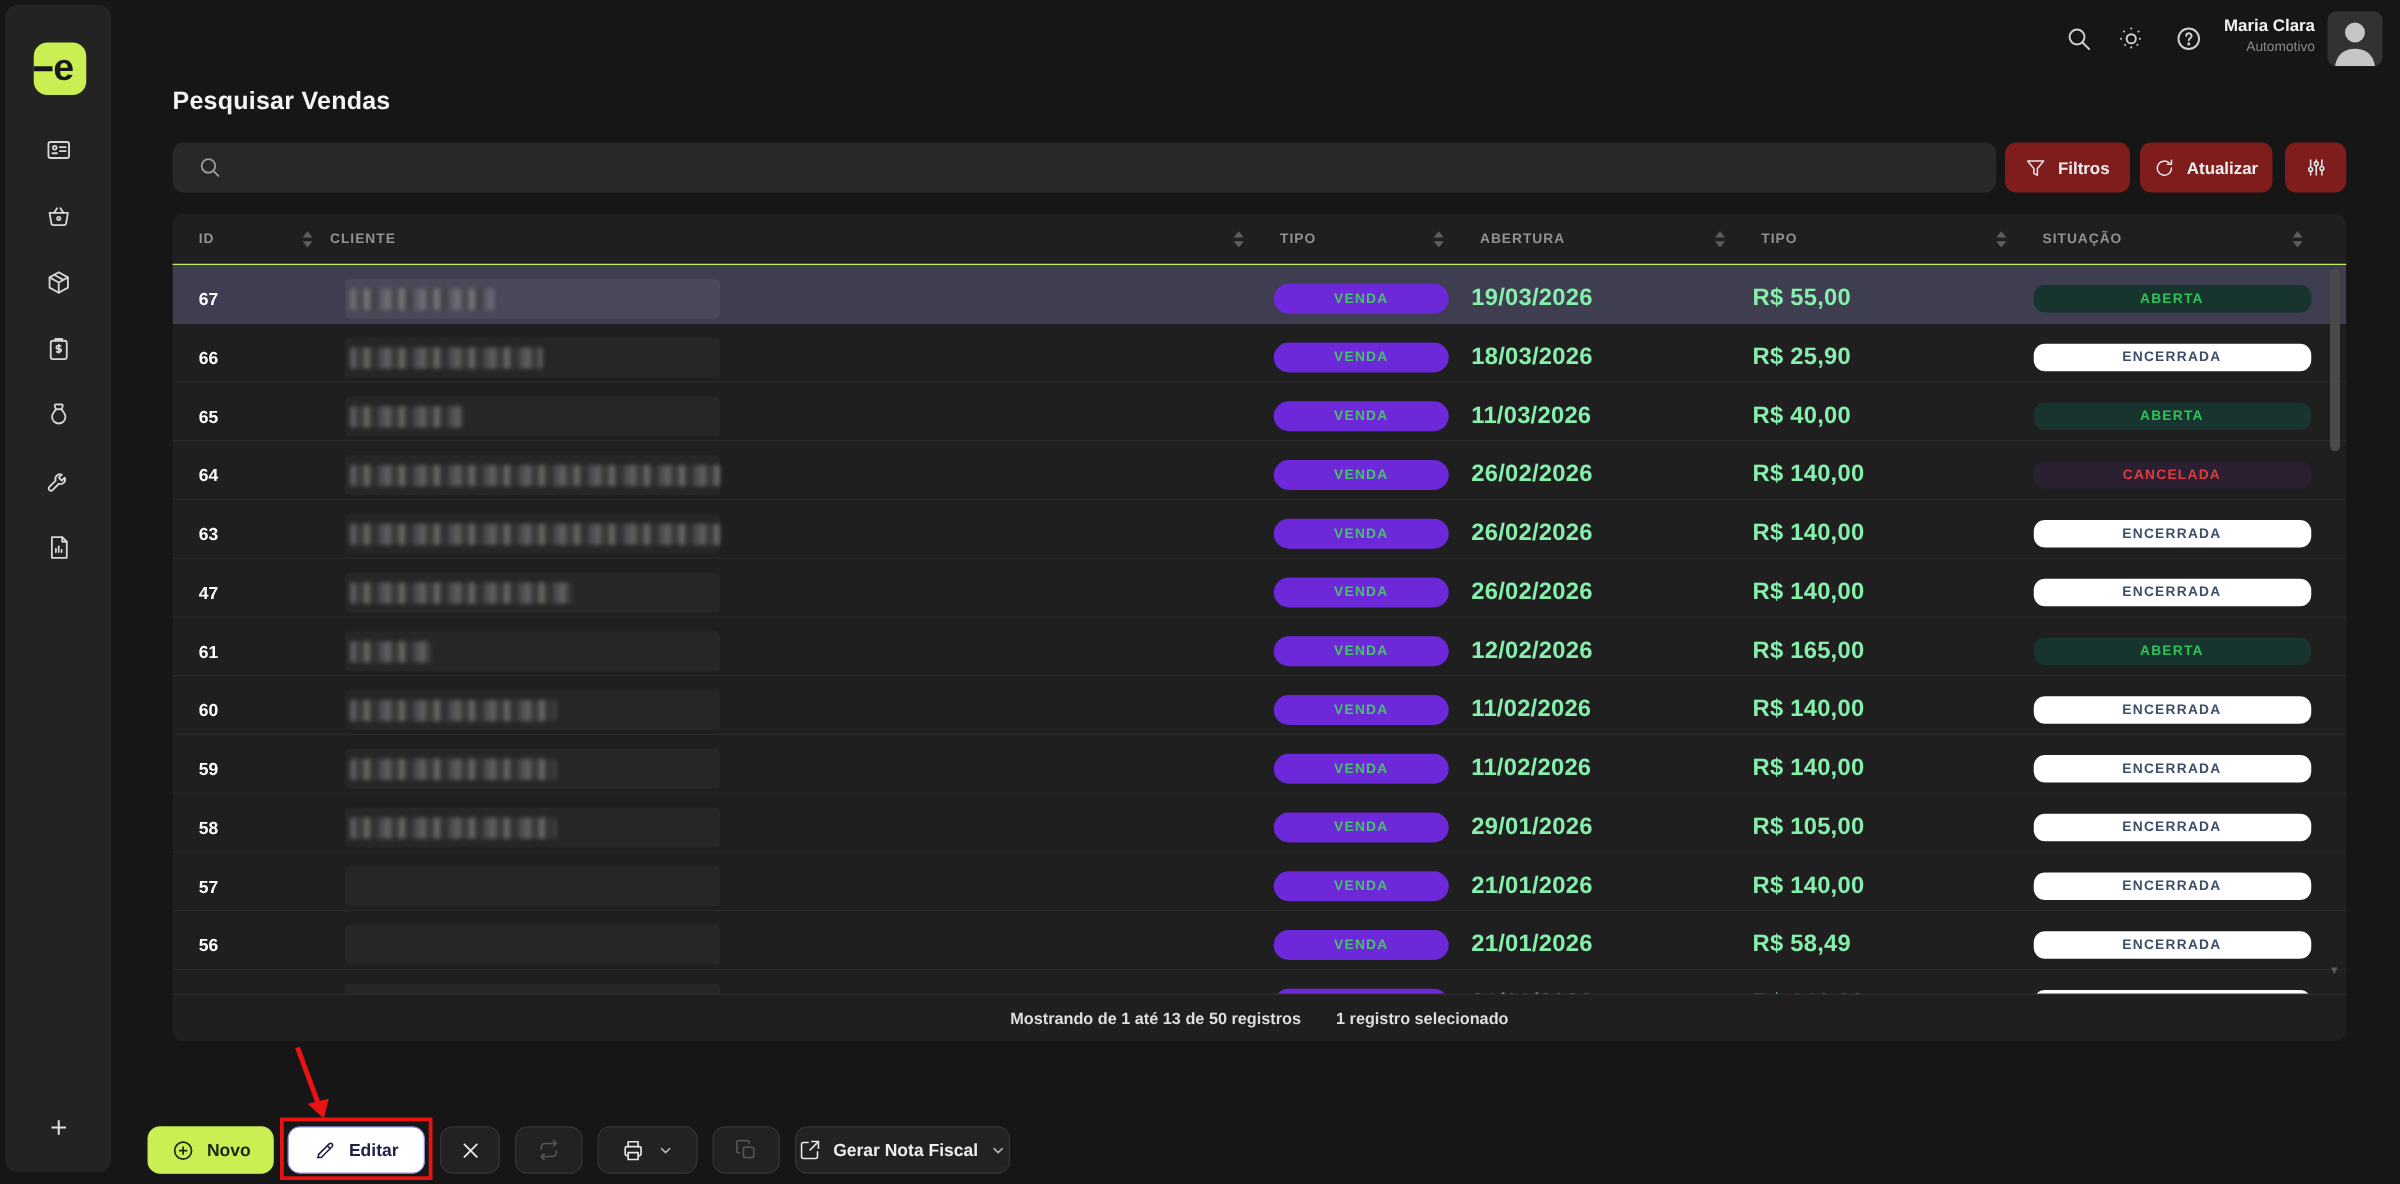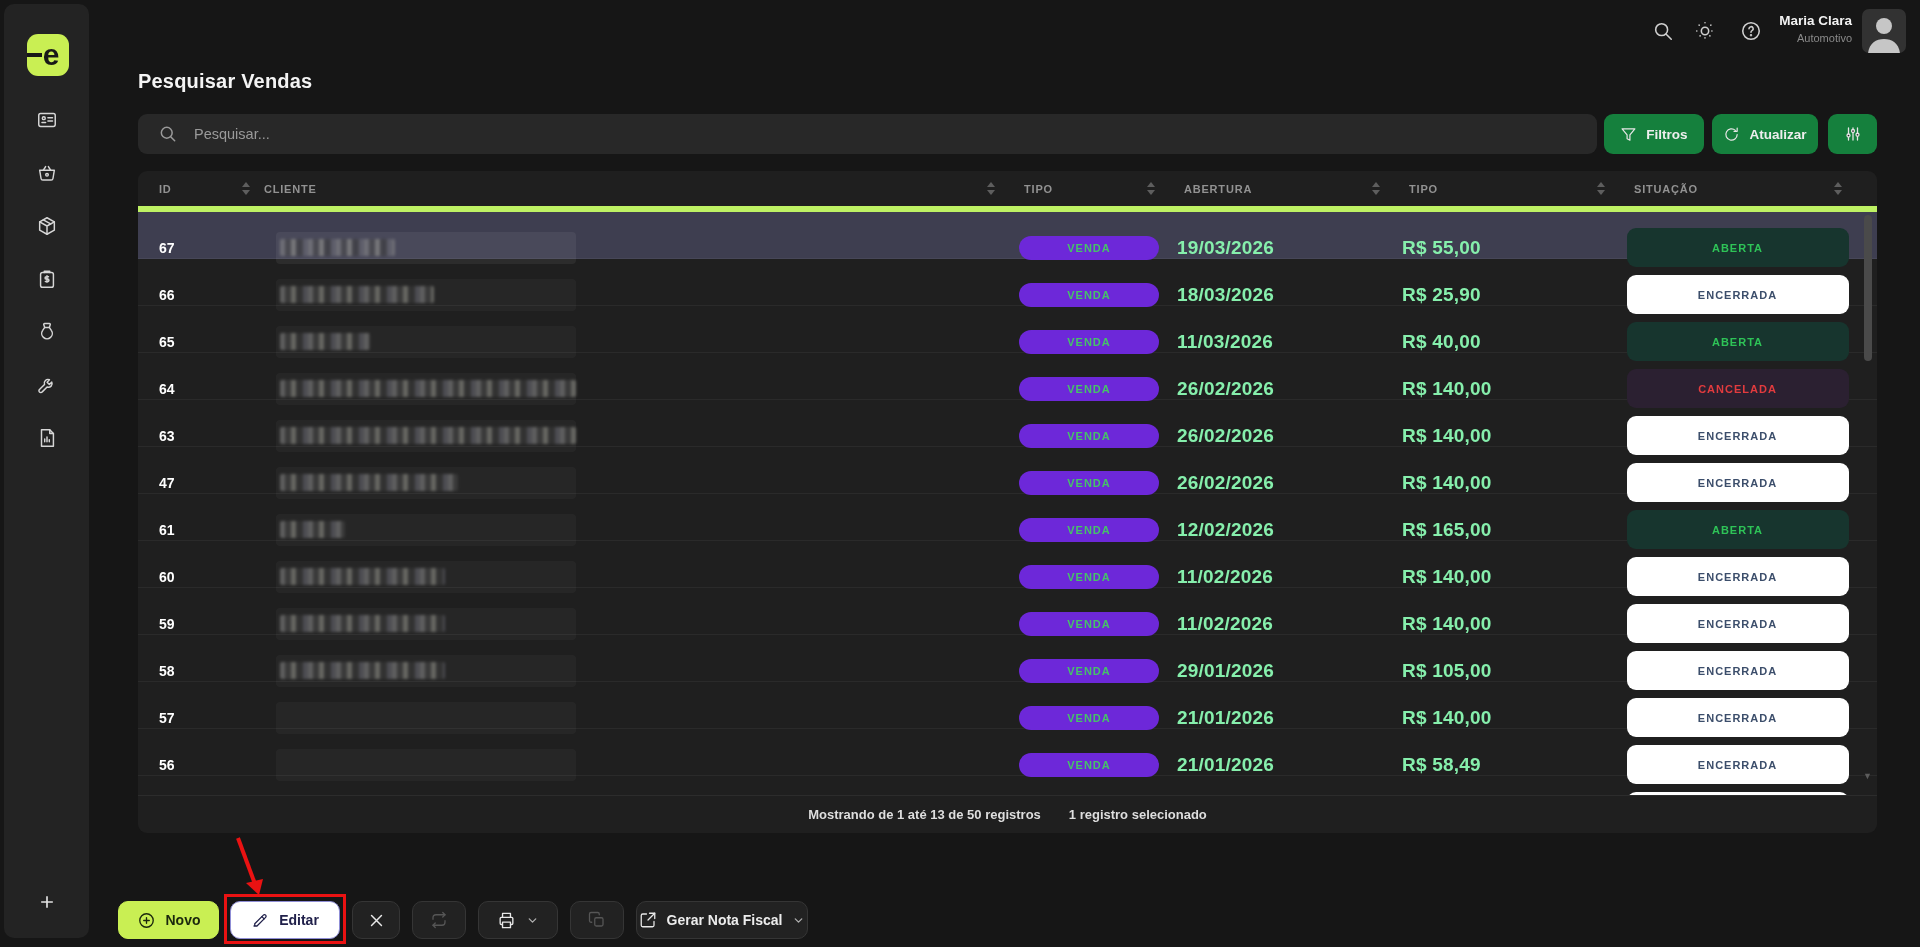--- a/index.html
+++ b/index.html
@@ -30,51 +30,51 @@
     background:#323232; overflow:hidden; cursor:pointer; }
 
   
   .page-title { position:absolute; left:138px; top:70px; color:#f4f4f4; font-size:20px; font-weight:700; letter-spacing:.2px; }
   .search-wrap { position:absolute; left:138px; top:114px; width:1459px; height:40px;
     background:#282828; border-radius:9px; display:flex; align-items:center; }
   .search-wrap svg { margin-left:20px; stroke:#9a9a9a; fill:none; stroke-width:1.8; stroke-linecap:round; }
   .search-input { flex:1; margin-left:16px; background:transparent; border:0; outline:none;
     color:#e6e6e6; font-size:14.5px; font-family:inherit; }
   .search-input::placeholder { color:#9a9a9a; }
-  .tb-btn { position:absolute; top:114px; height:40px; background:#15803d; border:0; border-radius:9px;
+  .tb-btn { position:absolute; top:114px; height:40px; background:#7f1d1d; border:0; border-radius:9px;
     color:#eeeeee; font-size:13.5px; font-weight:700; font-family:inherit; display:flex; align-items:center;
     justify-content:center; gap:9px; cursor:pointer; }
   .tb-btn svg { stroke:#e6e6e6; fill:none; stroke-width:1.7; stroke-linecap:round; stroke-linejoin:round; }
 
   
   .table-card { position:absolute; left:138px; top:171px; width:1739px; height:662px;
     background:#1f1f1f; border-radius:9px; }
   .grid-row { display:grid; grid-template-columns:105px 745px 160px 225px 225px 1fr; padding:0 21px; align-items:center; }
-  .thead { height:41px; border-bottom:6px solid #bef264; }
+  .thead { height:41px; border-bottom:1px solid #bef264; }
   .th { display:flex; align-items:center; justify-content:space-between; height:100%; cursor:pointer; }
   .th span { color:#929292; font-size:11px; font-weight:700; letter-spacing:.8px; }
   .th.pad span { padding-left:15px; }
   .sort { display:flex; flex-direction:column; gap:3px; margin-right:14px; }
   .sort i { width:0; height:0; border-left:4px solid transparent; border-right:4px solid transparent; display:block; }
   .sort .up { border-bottom:5px solid #5e5e5e; }
   .sort .dn { border-top:5px solid #5e5e5e; }
   .tbody { position:absolute; top:41px; left:0; right:0; height:583px; overflow:hidden; }
   .row { height:47px; border-bottom:1px solid rgba(255,255,255,.05); cursor:pointer; }
   .row.selected { background:#3e3e50; }
   .cell-id { color:#ffffff; font-size:14px; font-weight:600; }
   .censor { margin-left:12px; width:300px; height:32px; border-radius:4px; background:rgba(255,255,255,.035);
     display:flex; align-items:center; }
   .row.selected .censor { background:rgba(255,255,255,.06); }
   .pixels { margin-left:4px; height:17px; border-radius:2px; opacity:.55;
     background:repeating-linear-gradient(90deg,#8d8d8d 0 5px,#4a4a4a 5px 11px,#9b9b93 11px 16px,#3c3c3c 16px 23px,#6f6f78 23px 28px);
     filter:blur(1.6px); }
   .badge { font-size:11px; font-weight:700; letter-spacing:1px; display:flex; align-items:center; justify-content:center; }
   .tipo-badge { width:140px; height:24px; border-radius:12px; margin:0 auto; background:#6d28d9; color:#46c268; }
   .cell-date,.cell-val { color:#86efac; font-size:19px; font-weight:600; padding-left:8px; letter-spacing:.2px; }
-  .sit-badge { width:222px; height:39px; border-radius:9px; margin:16px auto; }
+  .sit-badge { width:222px; height:22px; border-radius:9px; margin:16px auto; }
   .st-open   { background:#17352e; color:#2ec357; }
   .st-closed { background:#ffffff; color:#3c4e6b; }
   .st-cancel { background:#2b2031; color:#e23b3e; }
   .tfoot { position:absolute; left:0; right:0; bottom:0; height:38px; border-top:1px solid #2c2c2c;
     display:flex; align-items:center; justify-content:center; gap:28px; }
   .tfoot span { color:#dedede; font-size:13px; font-weight:600; }
   .vscroll { position:absolute; right:5px; top:44px; width:8px; height:146px; background:#4a4a4a; border-radius:4px; cursor:pointer; }
   .scroll-arrow { position:absolute; right:5px; color:#5c5c5c; font-size:9px; cursor:pointer; }
 
   
@@ -189,21 +189,20 @@
     </svg>
   </div>
 
   <h1 class="page-title">Pesquisar Vendas</h1>
 
   <div class="search-wrap">
     <svg width="20" height="20" viewBox="0 0 24 24">
       <circle cx="10.5" cy="10.5" r="6.5"></circle>
         <path d="M15.5 15.5L20 20"></path>
     </svg>
-    <input class="search-input" placeholder="Pesquisar..." style="">
   </div>
 
   <button class="tb-btn" style="left:1604px;width:100px">
     <svg width="17" height="17" viewBox="0 0 24 24">
       <path d="M3 4h18l-7 8.5V20l-4-2v-5.5L3 4z"></path>
     </svg>
     <span>Filtros</span>
   </button>
   <button class="tb-btn" style="left:1712px;width:106px">
     <svg width="17" height="17" viewBox="0 0 24 24">

